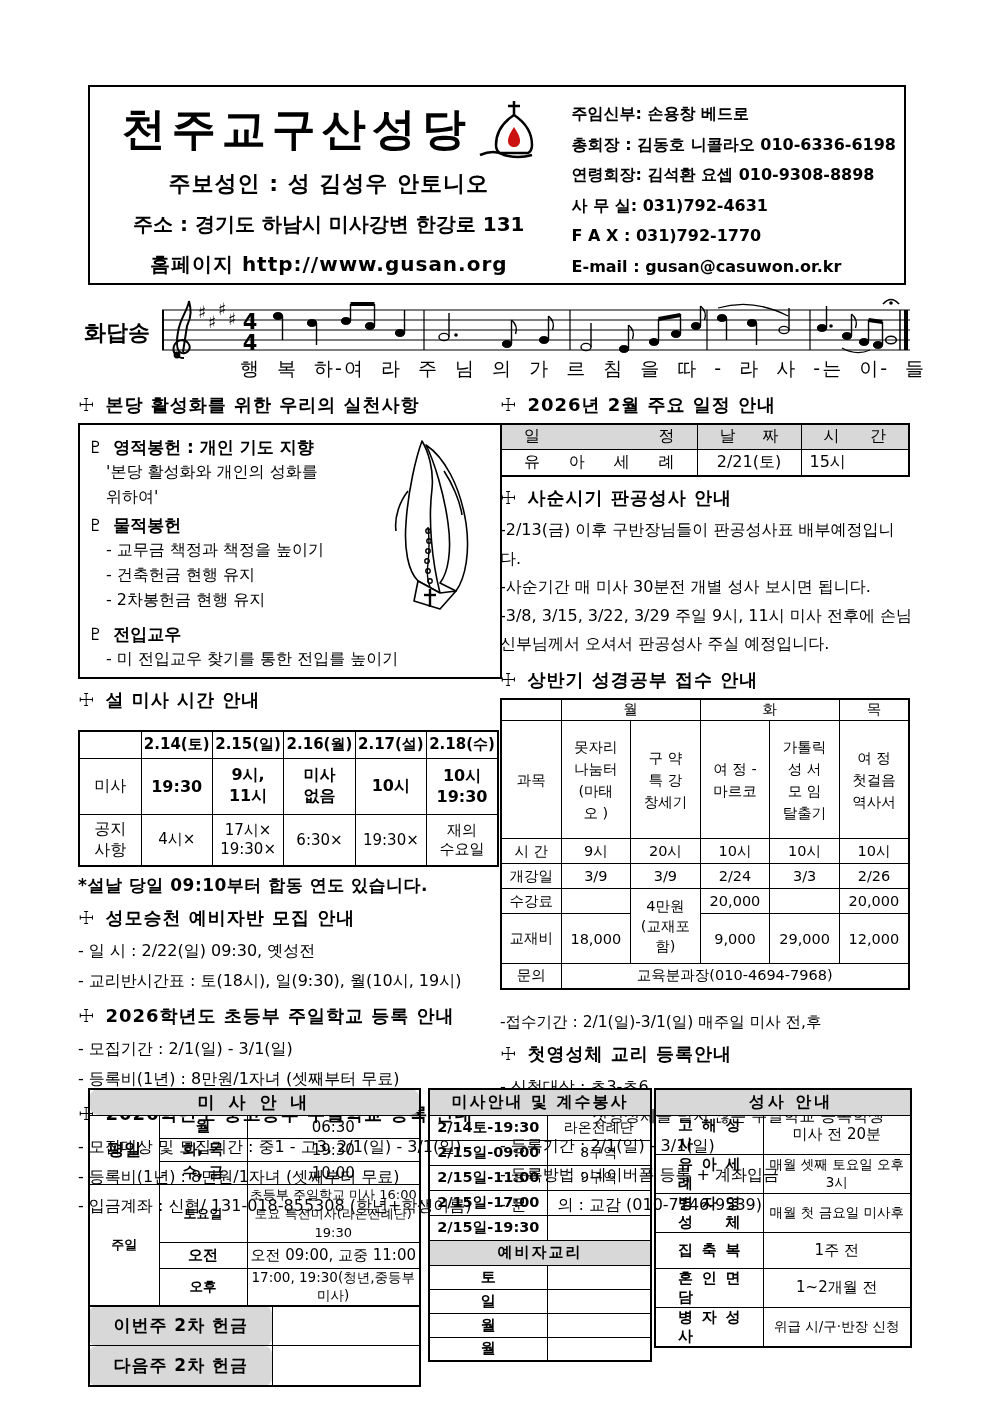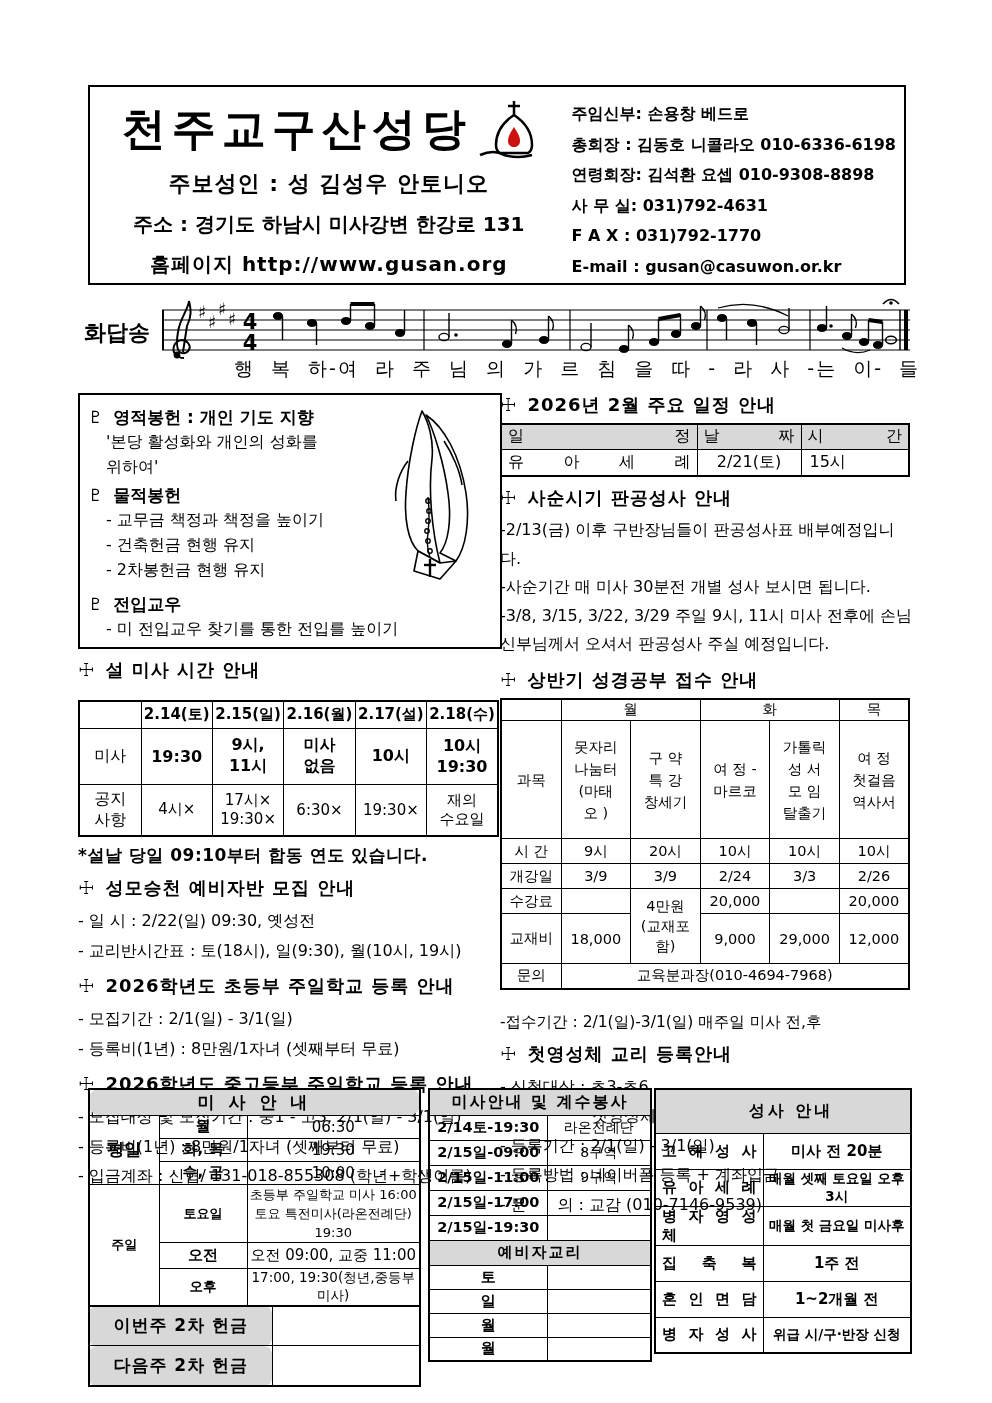--- a/index.html
+++ b/index.html
@@ -27,21 +27,21 @@
   .address-line { font-weight:bold; font-size:20px; margin-top:12px; }
   .homepage-line { font-weight:bold; font-size:20px; margin-top:13px; letter-spacing:1px; }
   .hb-right { flex:1; padding-left:14px; padding-top:2px; }
   .contact-line { font-weight:bold; font-size:16px; line-height:30.5px; white-space:nowrap; }
 
   
   .chant { position:absolute; left:84px; top:296px; width:828px; height:92px; }
   .chant-label { position:absolute; left:0; top:22px; font-weight:bold; font-size:22px; }
   .chant-staff { position:absolute; left:78px; top:0; }
   .chant-lyrics {
-    position:absolute; left:150px; top:60px; width:676px;
+    position:absolute; left:156px; top:60px; width:676px;
     font-size:19px; letter-spacing:2px; word-spacing:8px; white-space:nowrap;
   }
 
   
   .col-left  { position:absolute; left:78px;  top:393px; width:424px; }
   .col-right { position:absolute; left:500px; top:393px; width:414px; }
 
   .sec-h { font-weight:bold; font-size:18px; margin:9px 0 6px 0; letter-spacing:1px; white-space:nowrap; }
   .sec-h .cross { font-weight:bold; margin-right:3px; }
   .ln { font-size:16px; line-height:29.5px; }
@@ -52,21 +52,21 @@
   .pb-head { font-weight:bold; font-size:17px; line-height:24px; margin-top:4px; }
   .pb-head .pbullet { font-weight:bold; margin-right:4px; }
   .pb-body { font-size:16px; line-height:25px; margin-left:18px; }
   .pb-img { flex:1; display:flex; justify-content:flex-end; align-items:flex-start; }
 
   
   table { border-collapse:collapse; table-layout:fixed; }
   td,th { border:1.5px solid #000; text-align:center; vertical-align:middle; overflow:hidden; }
   .tb { border:2px solid #000; }
   .gray { background:#d8d8d8; }
-  .jst { text-align:justify; text-align-last:justify; padding:0 6px; }
+  .jst { text-align:justify; text-align-last:justify; padding:0 22px; }
 
   
   .seol { width:421px; margin-top:18px; }
   .seol th { font-weight:bold; font-size:15px; height:27px; }
   .seol td { font-size:15px; }
   .seol .rowlab { font-size:16px; font-weight:normal; }
   .seol .massrow td { font-weight:bold; font-size:16px; height:56px; }
   .seol .massrow td.rowlab { font-weight:normal; }
   .seol .noterow td { font-weight:normal; height:52px; }
   .seol-note { font-weight:bold; font-size:17px; margin:7px 0 2px 0; letter-spacing:0.5px; }
@@ -107,22 +107,22 @@
 
   .cnt-tb { width:224px; margin-left:7px; }
   .cnt-tb .cap { height:26px; font-size:16px; font-weight:bold; letter-spacing:2px; }
   .cnt-tb td { height:25px; font-size:14px; }
   .cnt-tb .tcol { font-weight:bold; font-size:14.5px; }
   .cnt-tb .sub { height:25px; font-size:15px; font-weight:bold; letter-spacing:2px; }
   .cnt-tb .dayrow td { height:24px; }
   .cnt-tb .dayrow .tcol { font-size:15px; }
 
   .sac-tb { width:258px; margin-left:2px; }
-  .sac-tb .cap { height:44px; font-size:16px; font-weight:bold; letter-spacing:3px;padding-left:16px; }
-  .sac-tb td { height:36px; font-size:13.5px;font-weight:bold; }
+  .sac-tb .cap { height:26px; font-size:16px; font-weight:bold; letter-spacing:3px;padding-left:16px; }
+  .sac-tb td { height:36px; font-size:13.5px; }
   .sac-tb .slab { font-weight:bold; font-size:15px; width:108px; }
 </style>
 </head>
 <body>
 
 <div class="header-box">
   <div class="hb-left">
     <div class="name-row">
       <div class="church-name">천주교구산성당</div>
       <svg class="church-logo" width="62" height="62" viewBox="0 0 62 62">
@@ -236,20 +236,24 @@
           <circle cx="729" cy="7" r="1.8" stroke="none"></circle>
         </g>
       <path d="M680,52 q14,8 28,2" fill="none" stroke-width="1.3"></path>
     </g>
   </svg>
   <div class="chant-lyrics">행 복 하-여  라  주 님 의  가 르 침 을 따 - 라  사 -는 이- 들</div>
 </div>
 
 <div class="col-left">
 
+  <div class="sec-h" style="margin-top:0;">
+    <span class="cross">☩</span>
+    <span>본당 활성화를 위한 우리의 실천사항</span>
+  </div>
 
   <div class="practice-box">
     <div class="pb-text">
       <div class="pb-head">
         <span class="pbullet">♇</span>
         <span>영적봉헌 : 개인 기도 지향</span>
       </div>
       <div class="pb-body pre">'본당 활성화와 개인의 성화를
  위하여'</div>
       <div class="pb-head">

